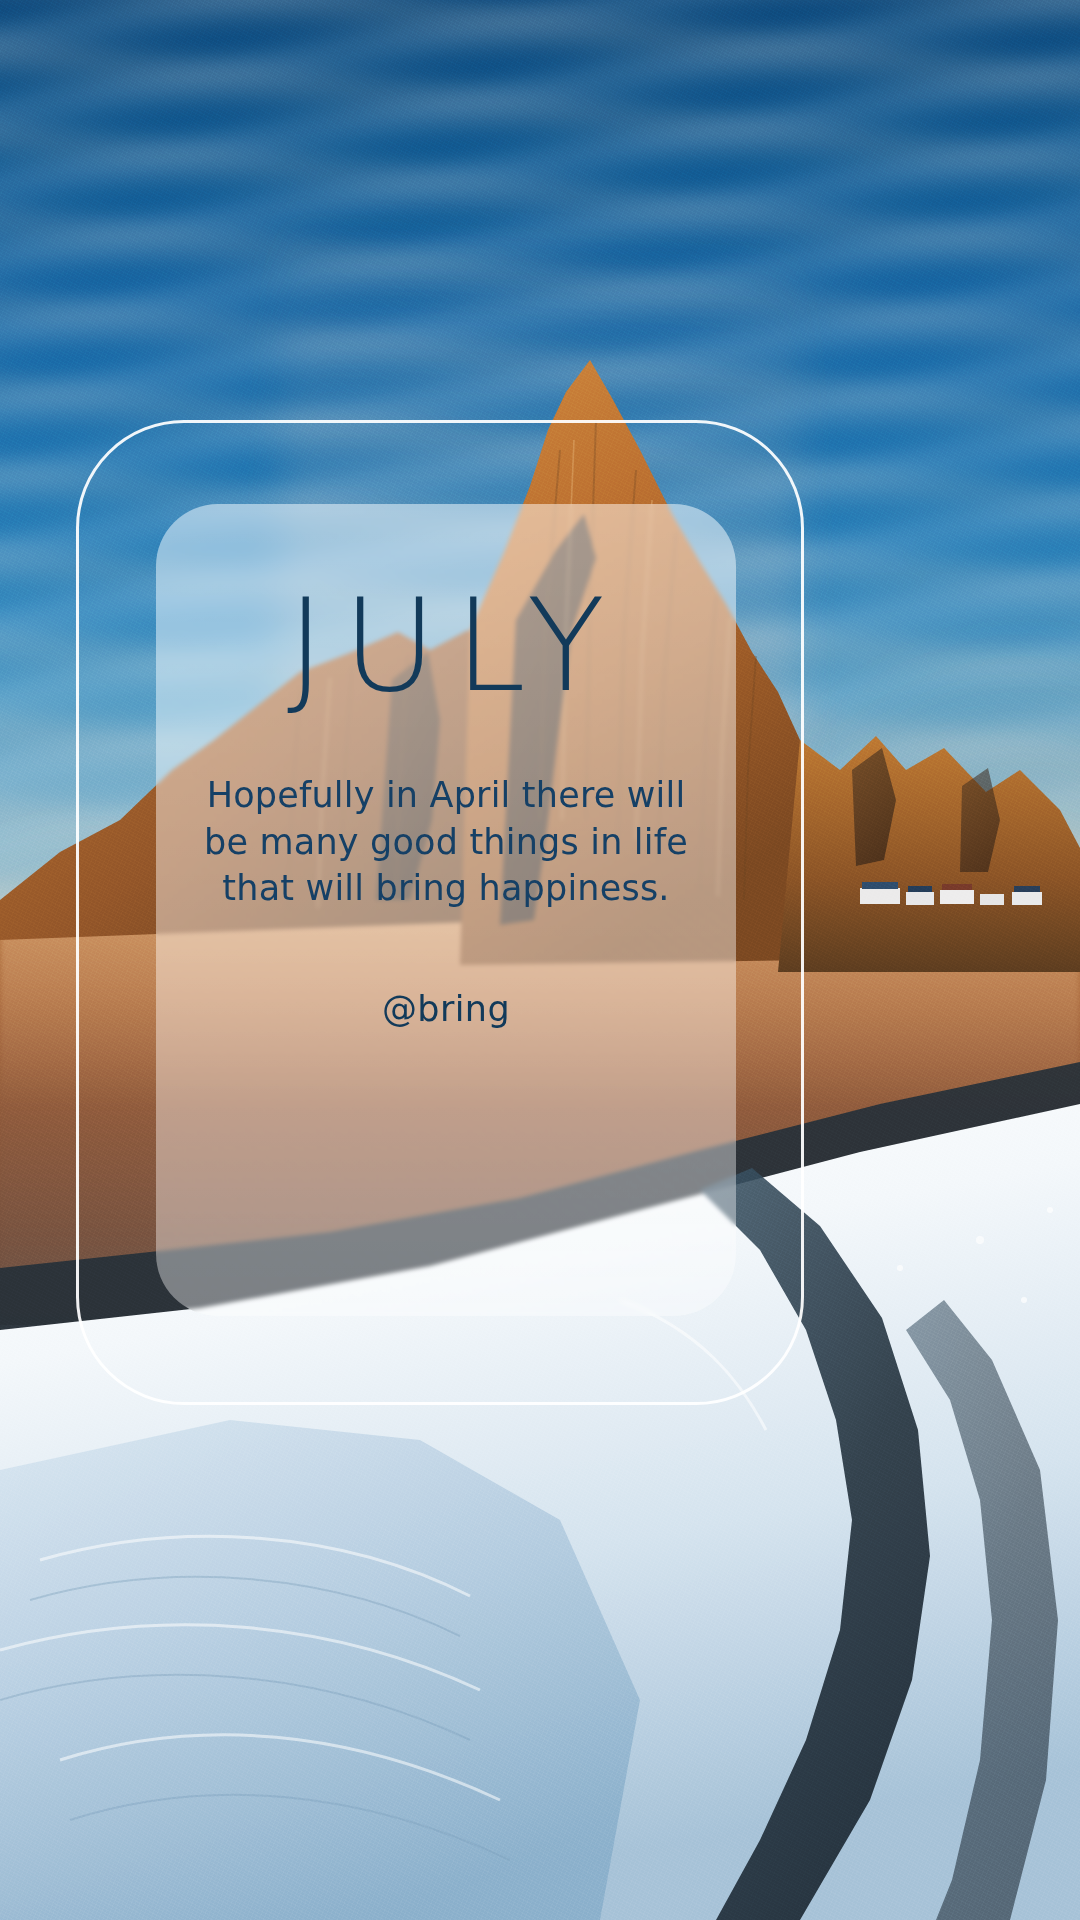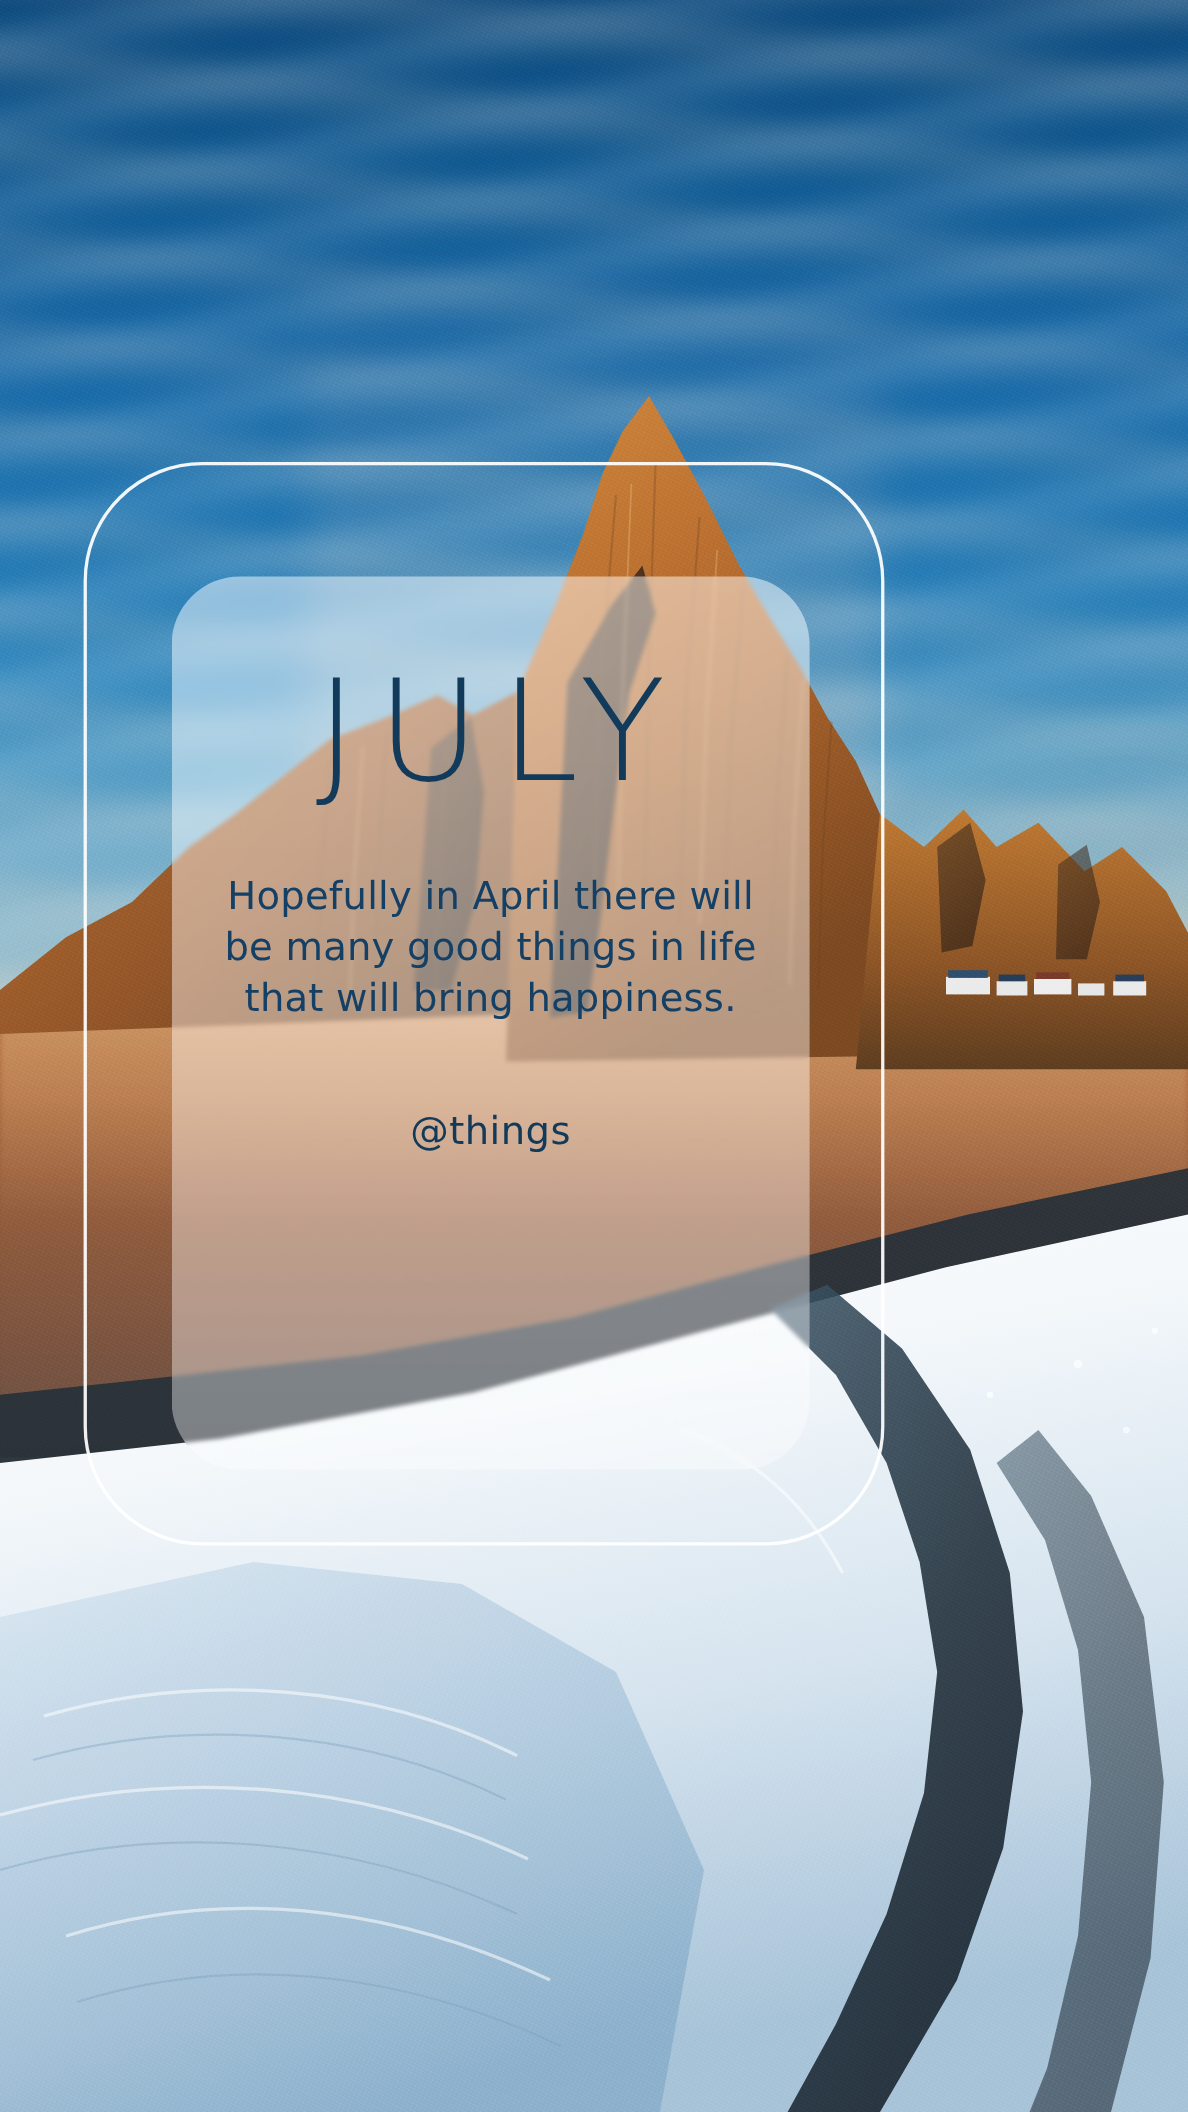--- a/index.html
+++ b/index.html
@@ -105,21 +105,21 @@
     width:728px;height:985px;
     border:3px solid rgba(255,255,255,.93);
     border-radius:108px;
     box-sizing:border-box;
     pointer-events:none;
   }
 
   
   .card{
     position:absolute;
-    left:156px;top:524px;
+    left:156px;top:504px;
     width:580px;height:812px;
     border-radius:62px;
     background:linear-gradient(180deg, rgba(255,255,255,.50), rgba(255,255,255,.38));
     backdrop-filter:blur(2px) saturate(108%);
     -webkit-backdrop-filter:blur(2px) saturate(108%);
     box-sizing:border-box;
     display:flex;flex-direction:column;align-items:center;
   }
 
   .title{
@@ -308,16 +308,16 @@
   </div>
 
   <div class="frame"></div>
 
   <div class="card">
 
     <h1 class="title">JULY</h1>
 
     <p class="body">Hopefully in April there will be many good things in life that will bring happiness.</p>
 
-    <p class="handle">@things</p>
+    <p class="handle">@bring</p>
   </div>
 
 </div>
 
 </body></html>

